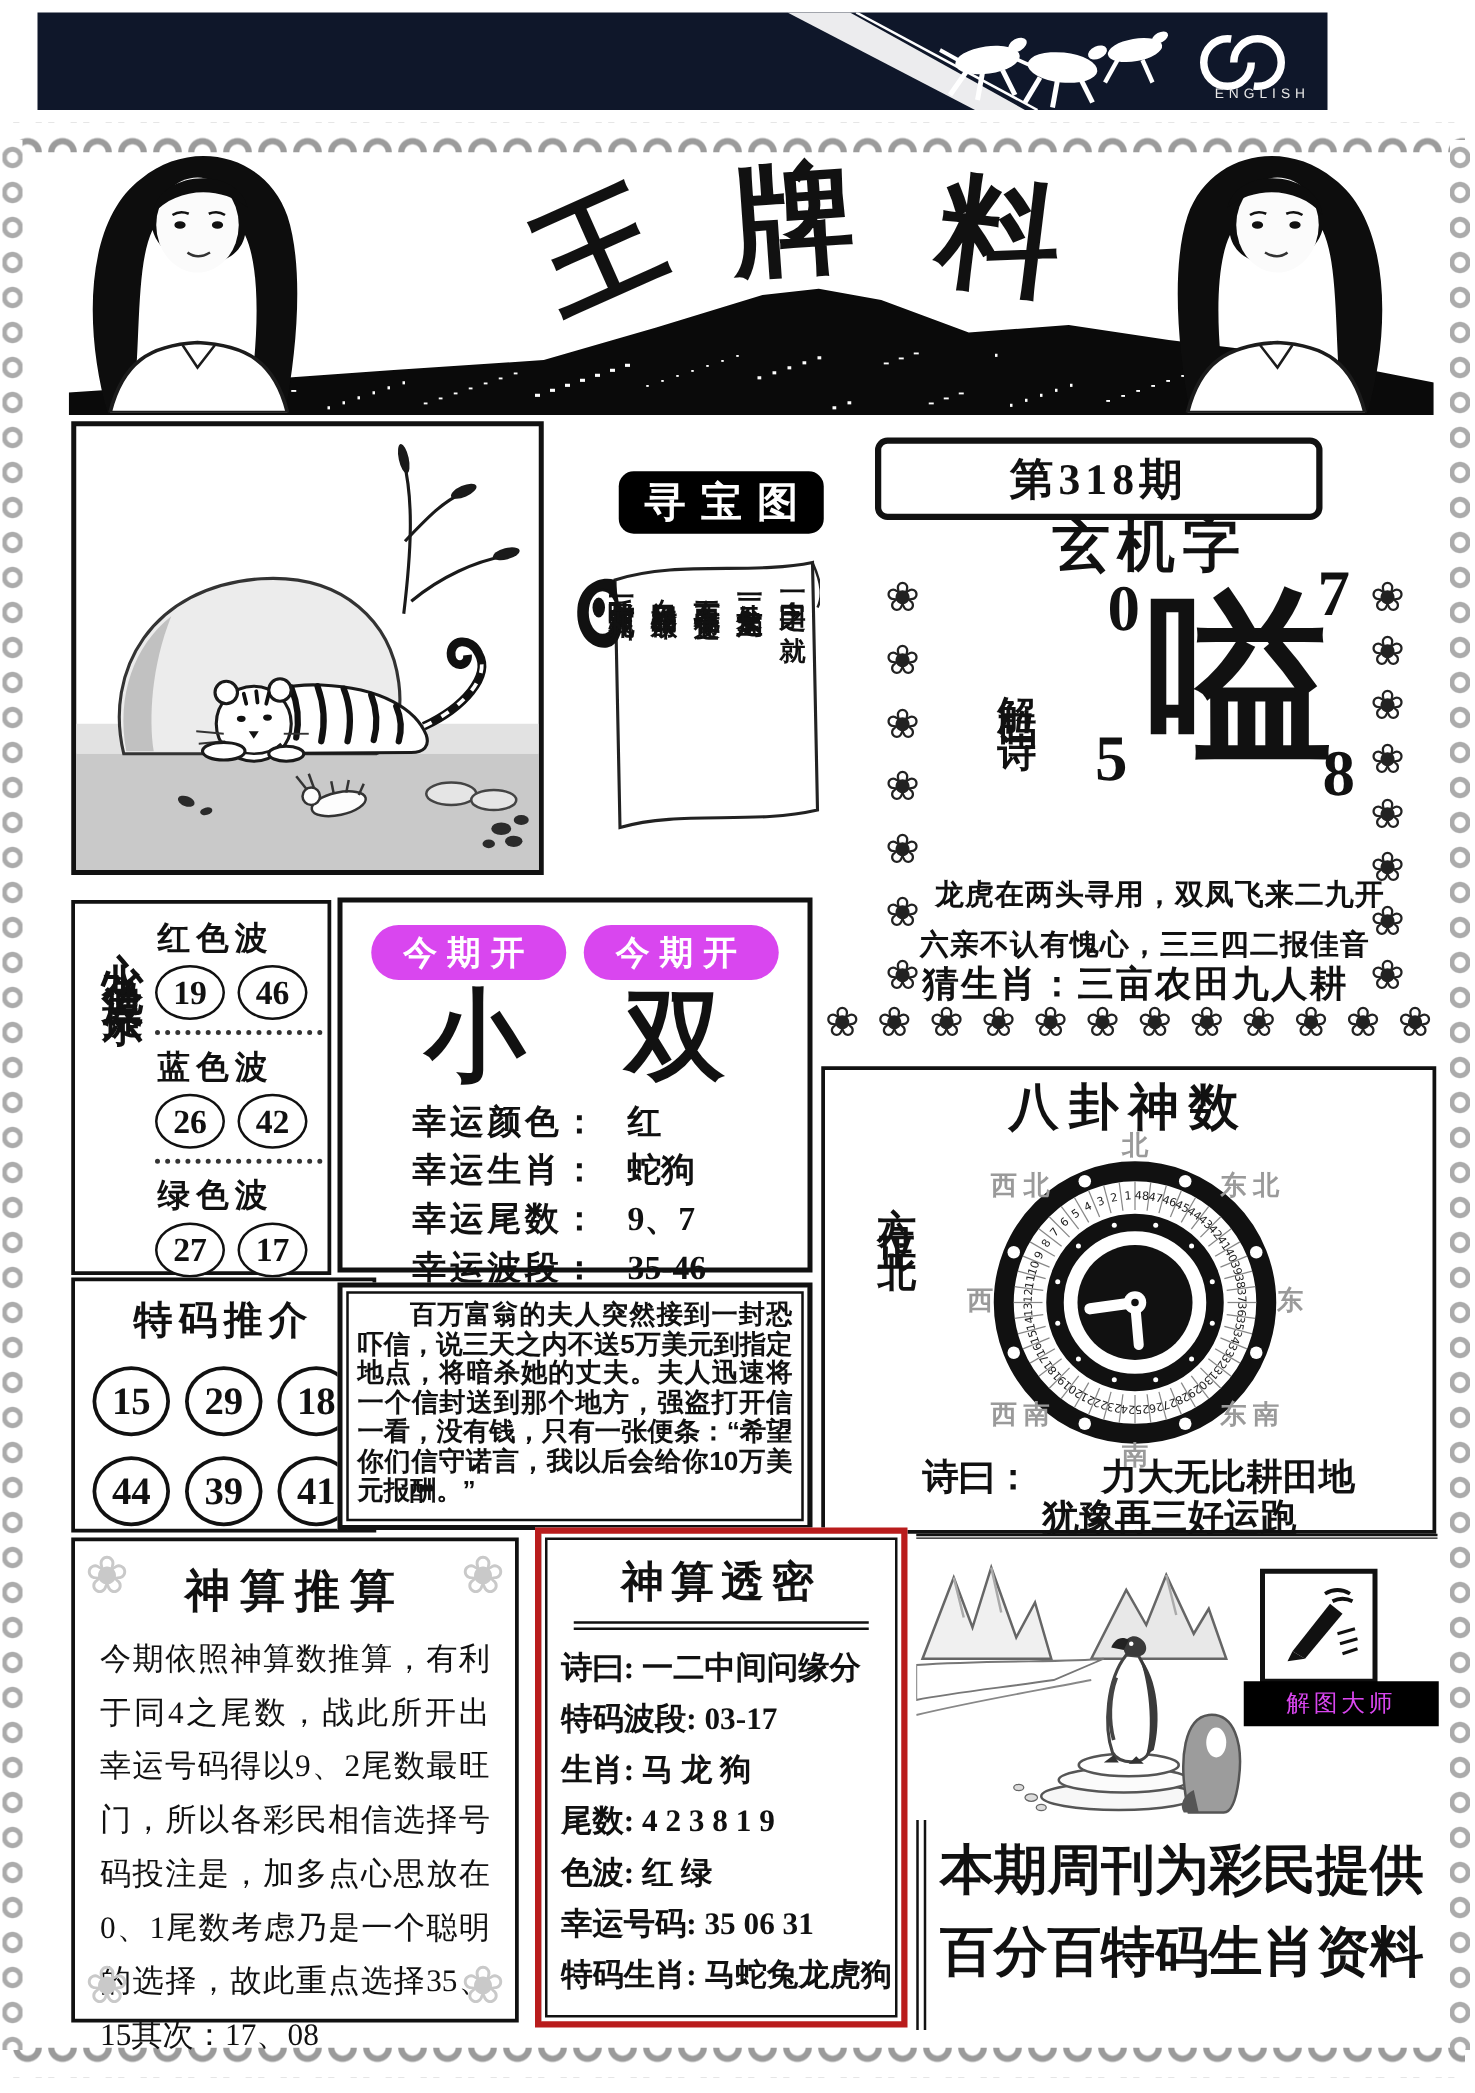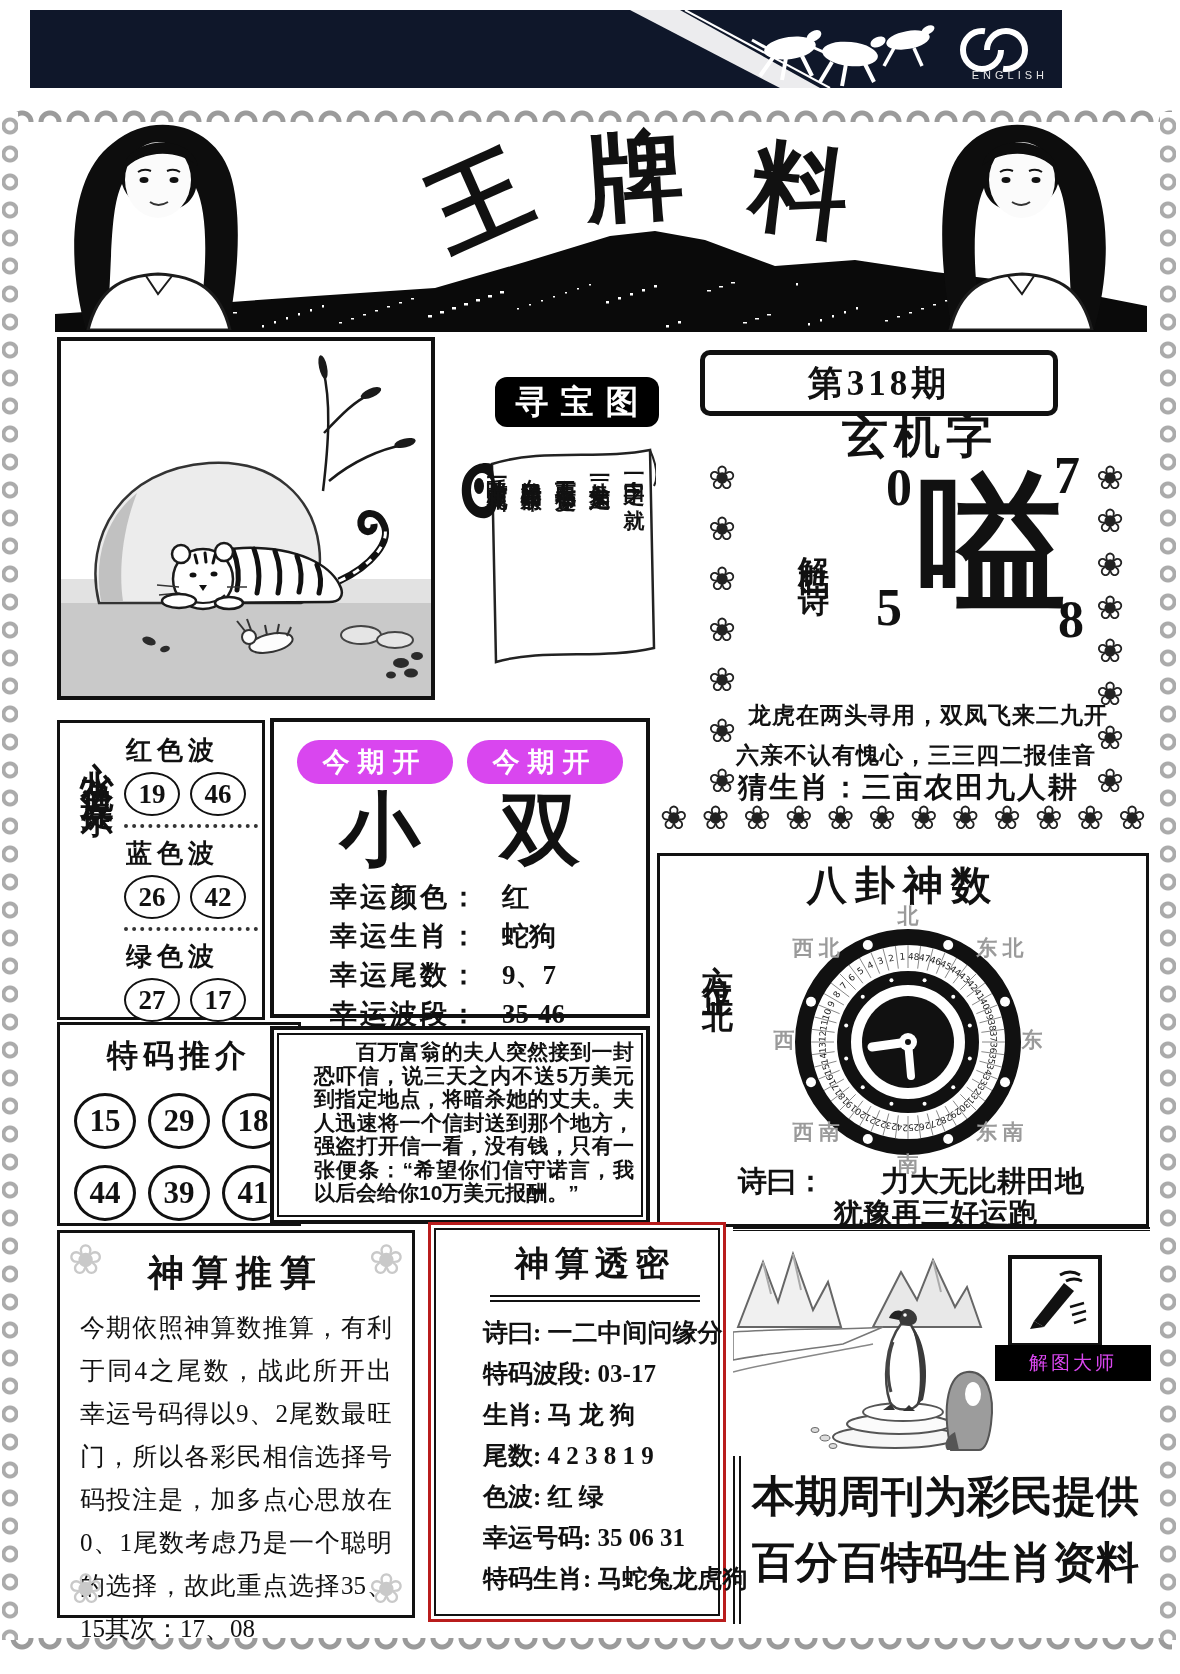--- a/index.html
+++ b/index.html
@@ -55,34 +55,34 @@
   .pill{background:#d946ef;color:#fff;border-radius:24px;font-size:27px;font-weight:bold;letter-spacing:8px;display:flex;align-items:center;justify-content:center;}
   .result-char{font-size:80px;font-weight:900;line-height:1;}
   .today-row{font-size:27px;font-weight:bold;line-height:39px;white-space:nowrap;}
   .today-row .lab{display:inline-block;min-width:172px;letter-spacing:3px;}
 
   
   #picks-title{font-size:31px;font-weight:bold;letter-spacing:5px;text-align:center;margin-top:10px;}
   .picks-row{display:flex;justify-content:space-around;padding:0 8px;margin-top:16px;}
 
   
-  #story-text{font-family:"Liberation Sans","DejaVu Sans",sans-serif;font-size:21px;font-weight:bold;line-height:23.5px;text-indent:2em;text-align:justify;margin-left:28px;}
+  #story-text{font-family:"Liberation Sans","DejaVu Sans",sans-serif;font-size:21px;font-weight:bold;line-height:23.5px;text-indent:2em;text-align:justify;}
 
   
   #bagua-title{font-size:40px;font-weight:bold;letter-spacing:8px;text-align:center;margin-top:2px;}
   #bagua-dir{font-size:31px;font-weight:bold;letter-spacing:12px;}
   .bagua-poem{font-size:29px;font-weight:bold;white-space:nowrap;}
 
   
   #calc-title{font-size:36px;font-weight:bold;letter-spacing:8px;text-align:center;margin-top:16px;}
   #calc-body{font-size:25px;line-height:43px;padding:8px 20px 0 20px;text-align:justify;text-indent:0;}
   .corner-flower{position:absolute;color:#c9c9c9;font-size:42px;}
 
   
-  #secret-box{border:3px solid #b91c1c;box-shadow:inset 0 0 0 3px #fff, inset 0 0 0 5px #111;padding-left:36px;}
+  #secret-box{border:5px solid #b91c1c;box-shadow:inset 0 0 0 3px #fff, inset 0 0 0 5px #111;}
   #secret-title{font-size:34px;font-weight:bold;letter-spacing:6px;text-align:center;margin-top:16px;}
   #secret-rule{border-bottom:7px double #111;width:82%;margin:8px auto 10px auto;}
   .secret-row{font-size:25px;font-weight:bold;line-height:41px;padding-left:16px;white-space:nowrap;}
 
   
   #master-icon{border:4px solid #111;background:#fff;}
   #master-label{background:#000;color:#d946ef;font-size:19px;font-weight:normal;letter-spacing:3px;}
 
   
   #footer-divider{border-left:2px solid #111;border-right:2px solid #111;width:4px;}

